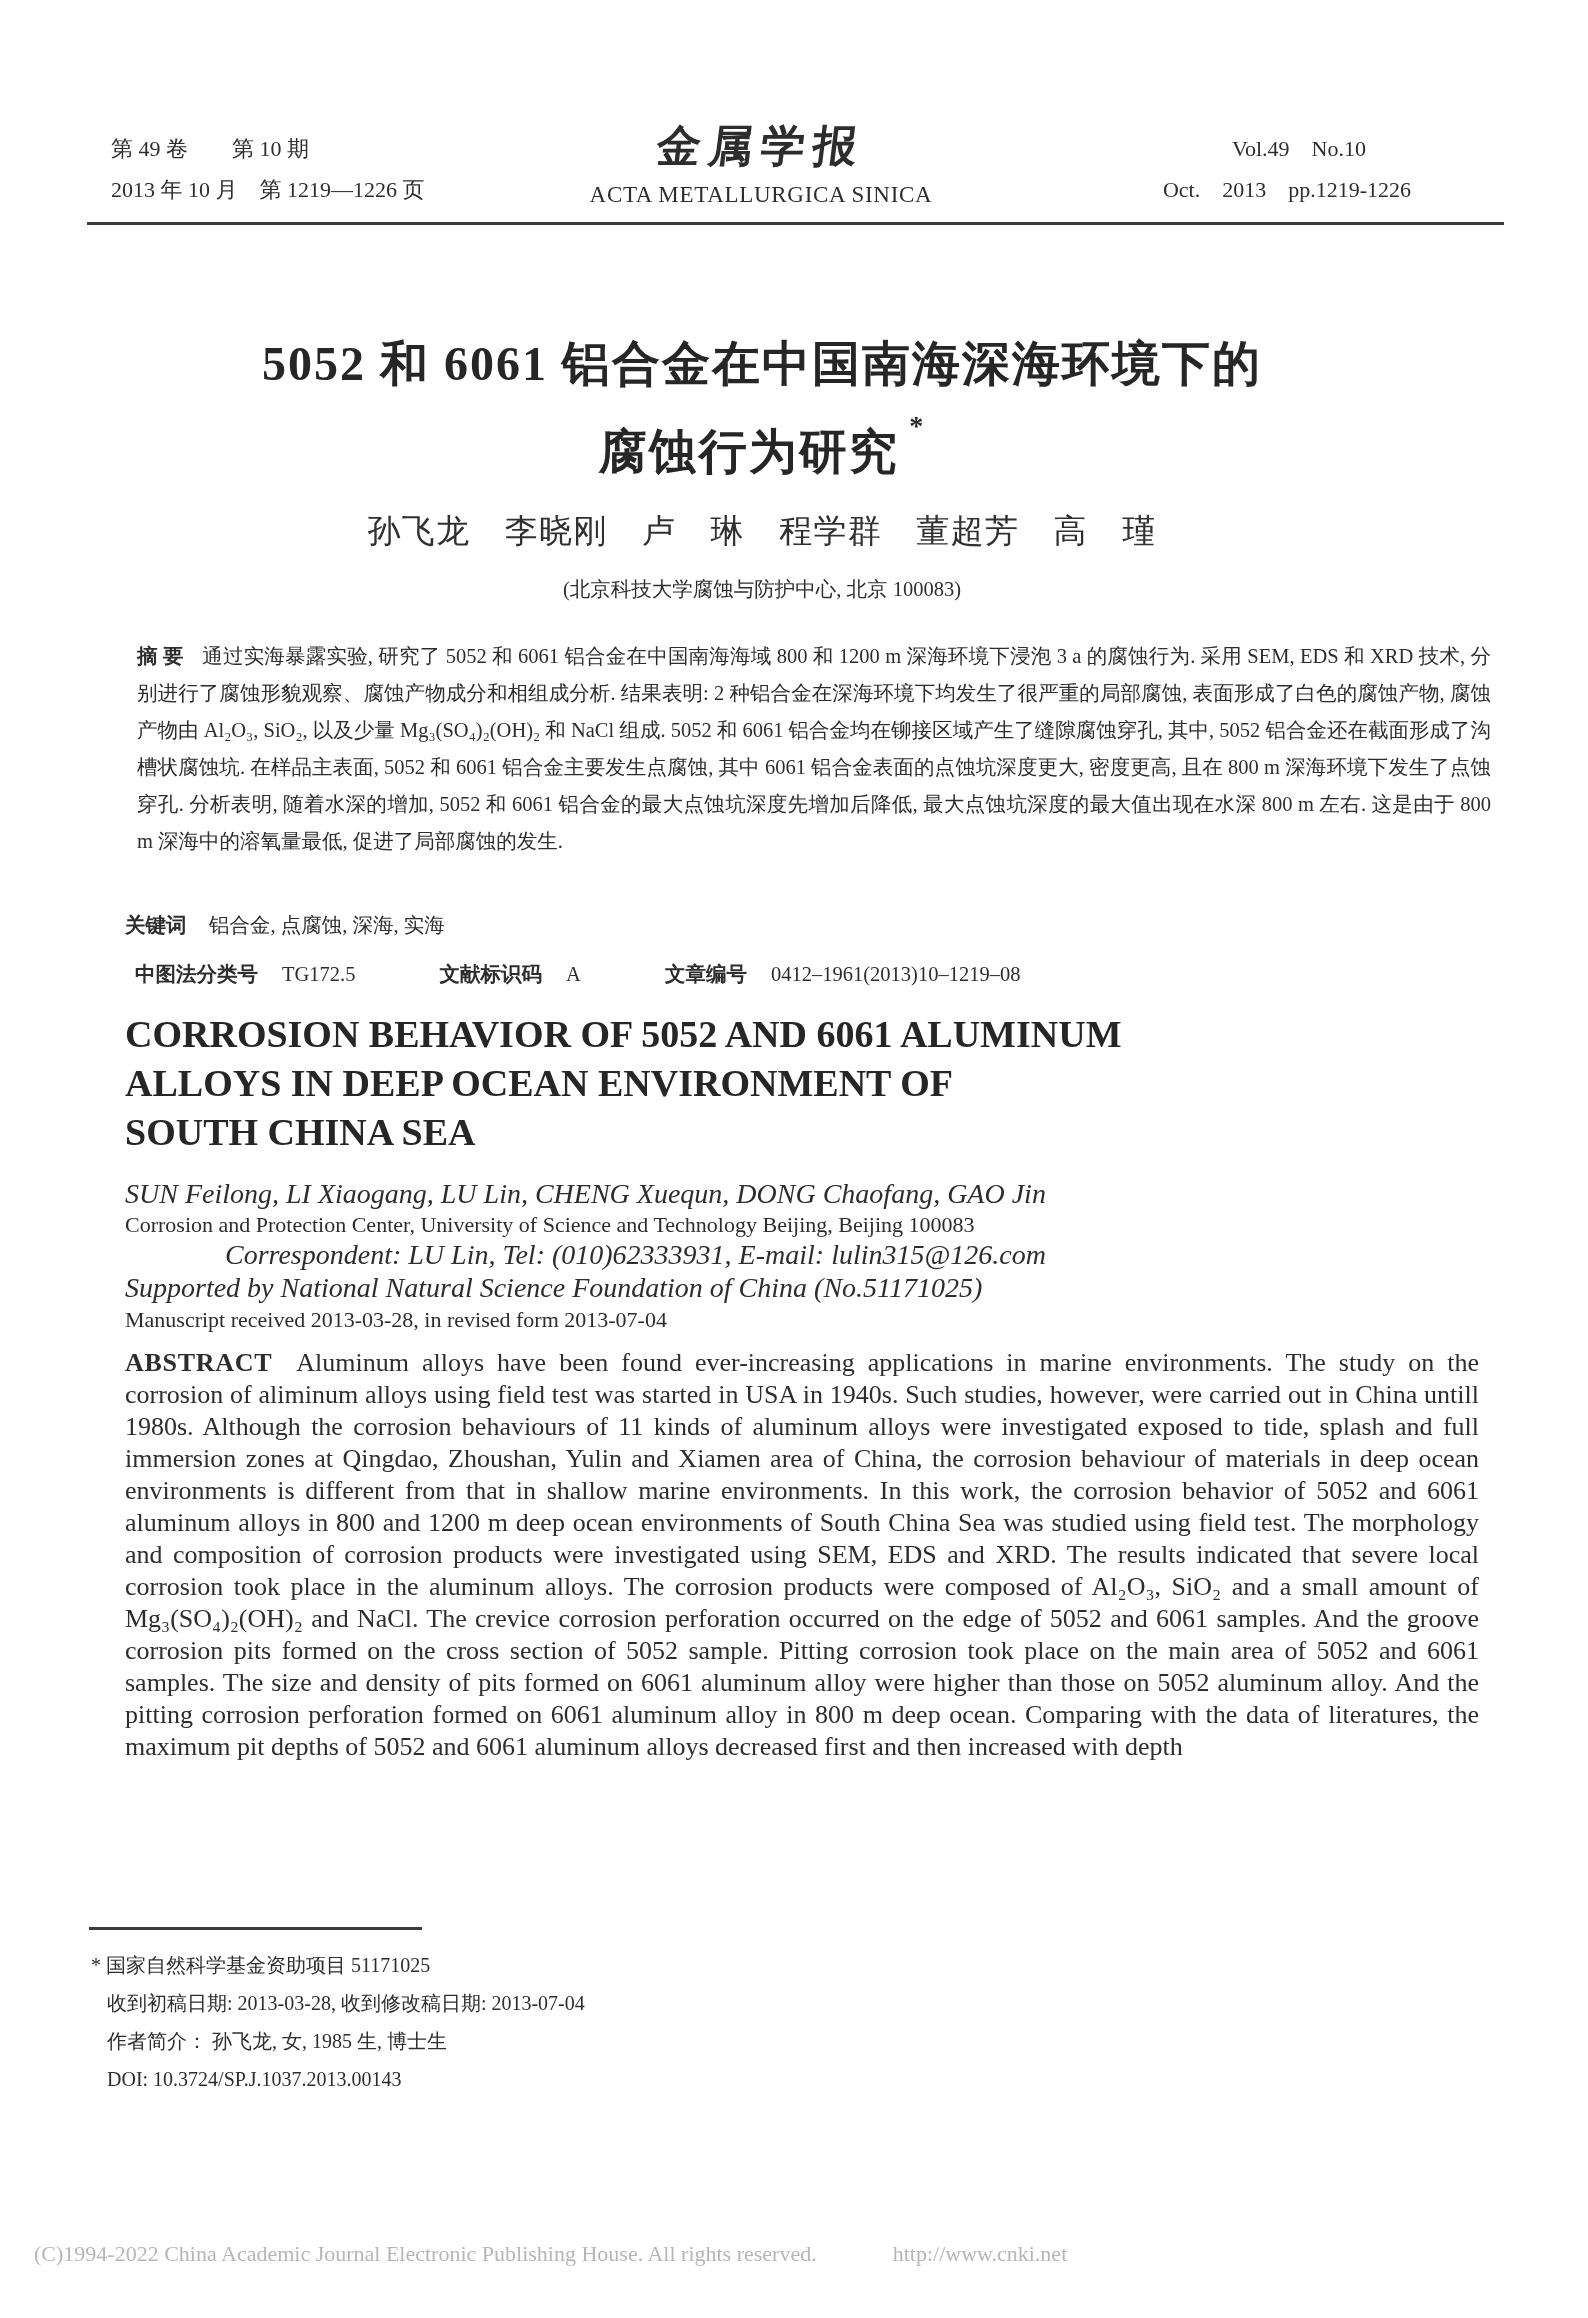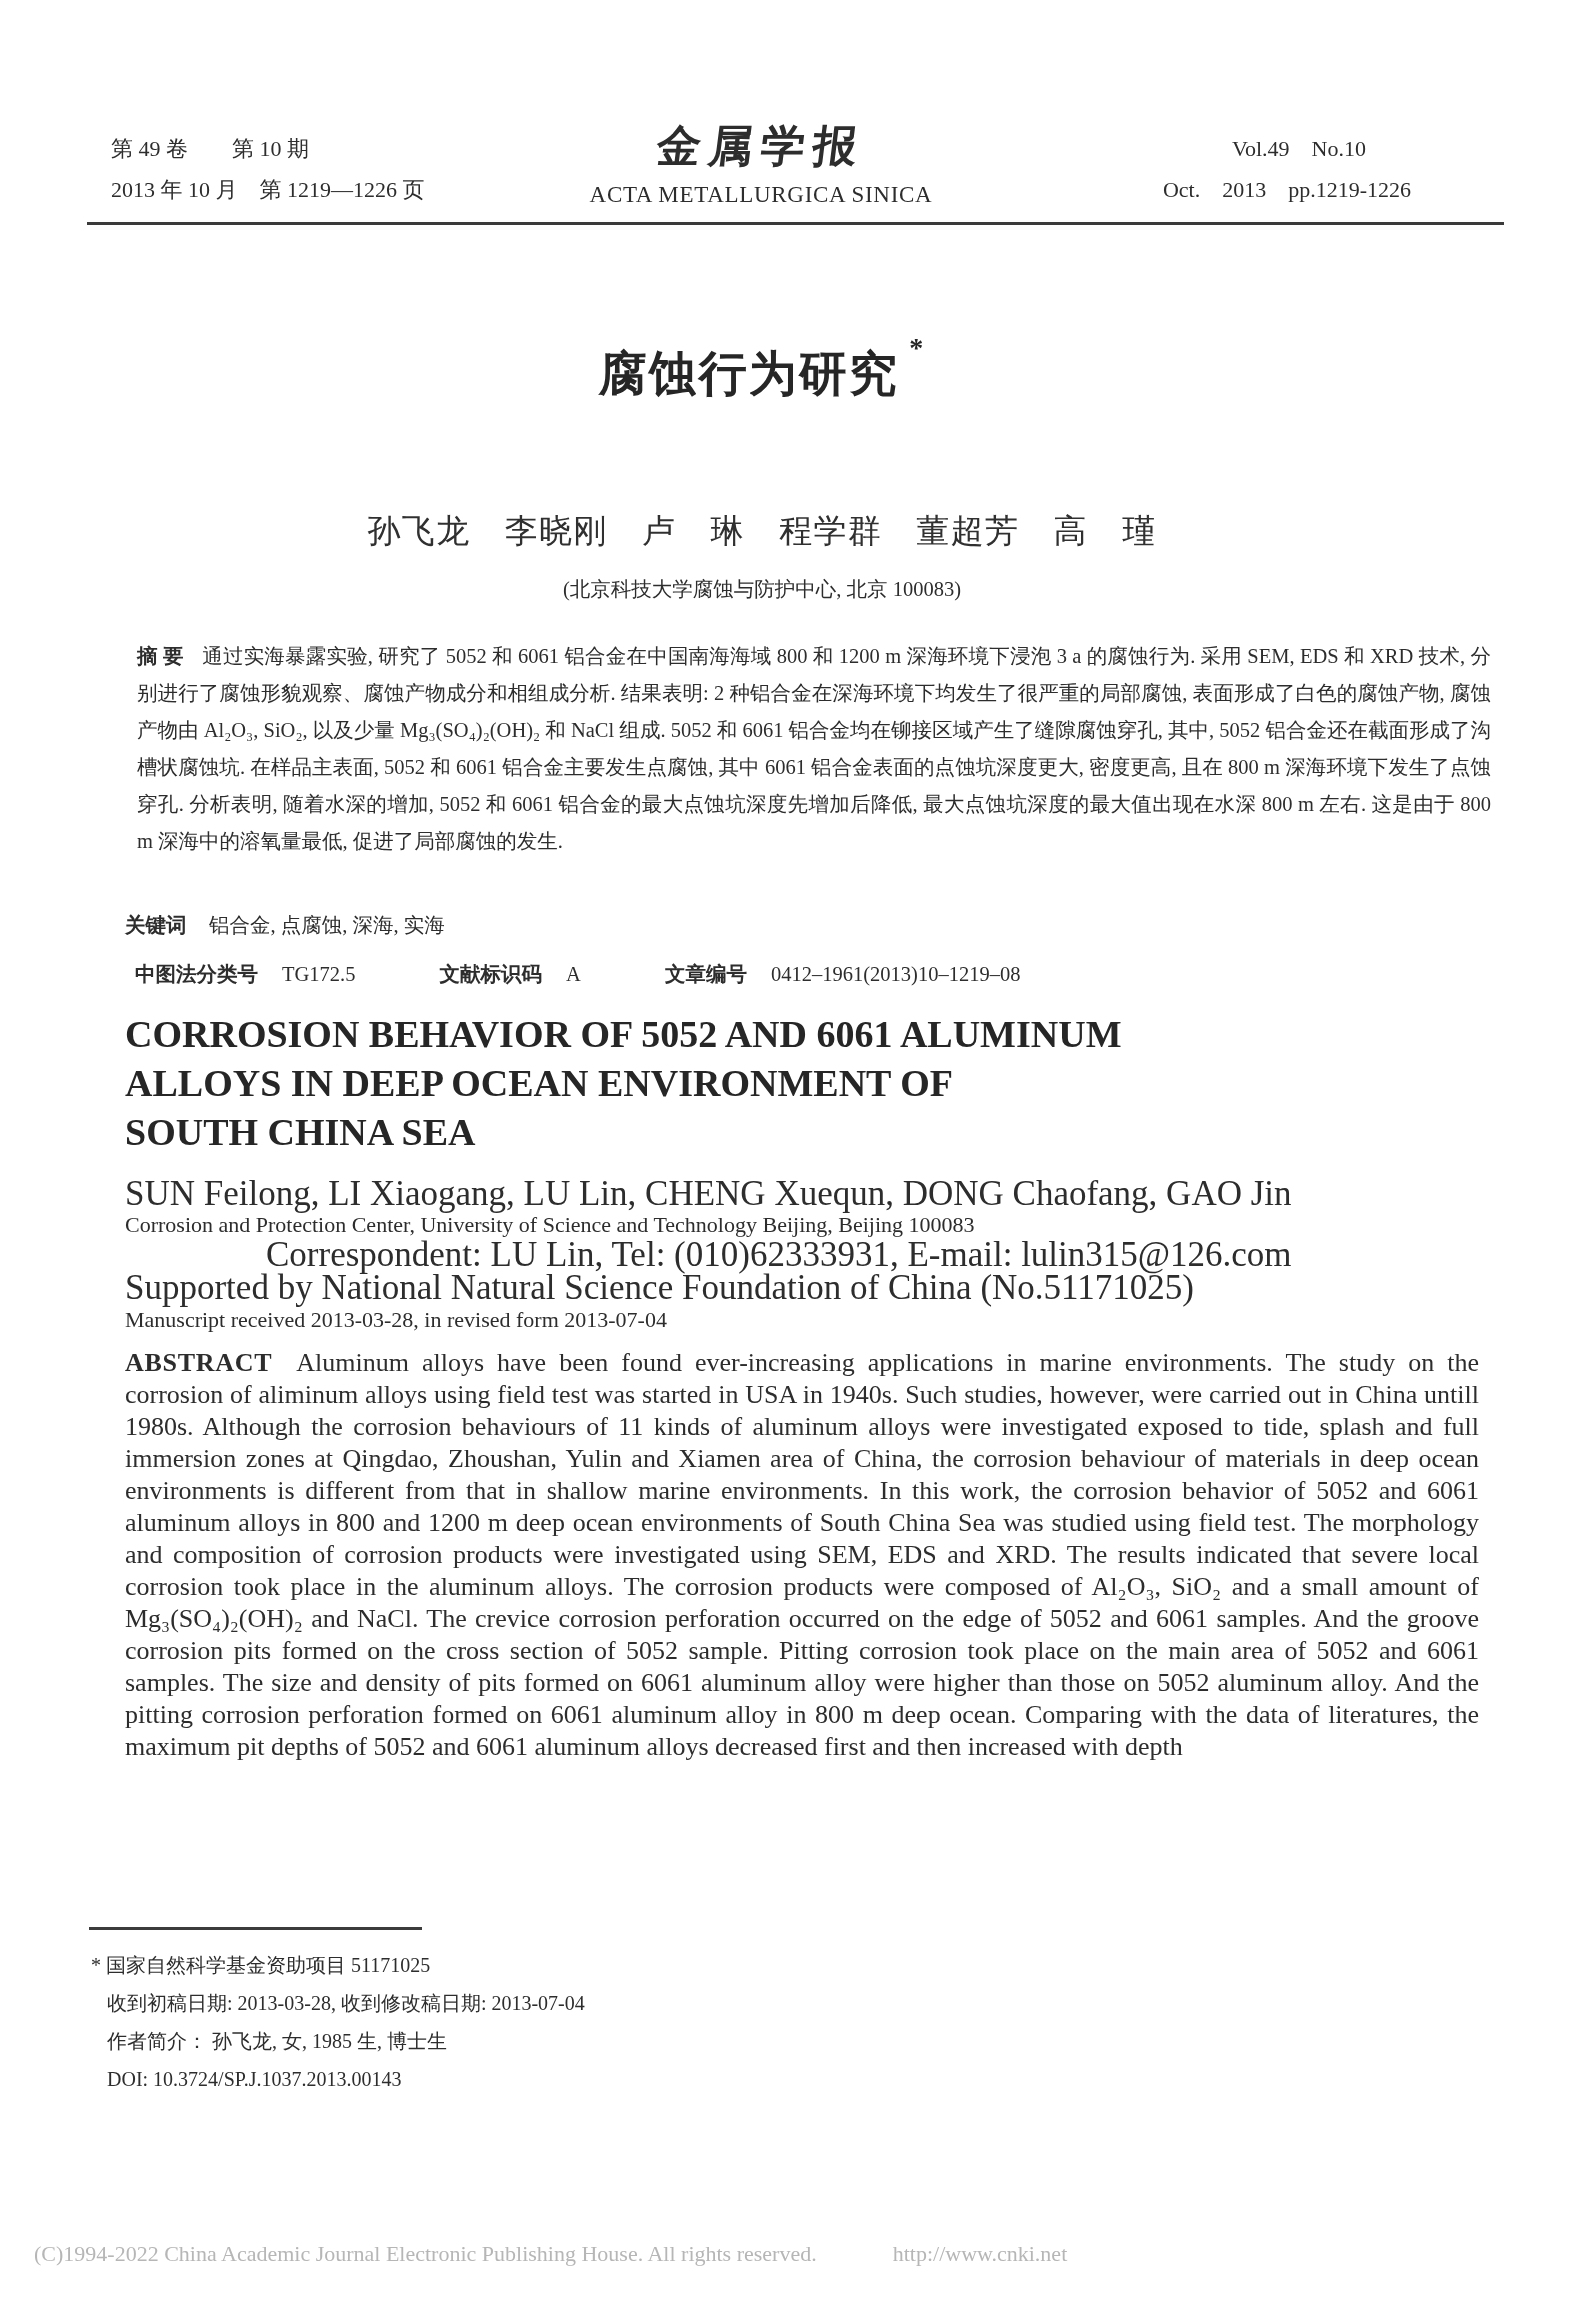--- a/index.html
+++ b/index.html
@@ -37,21 +37,21 @@
   .kw b { margin-right:22.4px; }
   .cls { position:absolute; top:950px; left:125px; font-size:20.5px; margin:10px; white-space:nowrap; }
   .cls b { margin-right:24px; }
   .cls .val { margin-right:79px; }
   .cls .val:last-child { margin-right:0; }
 
   
   .title-en { position:absolute; top:1010px; left:125px; margin:0;
               font-size:38px; font-weight:700; line-height:49px; color:#262626; }
   .meta-en { position:absolute; top:1178px; left:125px; }
-  .m-it { font-size:35px; }
+  .m-it { font-style:italic; font-size:28px; }
   .m-rm { font-size:22px; }
   .meta-en .l1 { line-height:32px; }
   .meta-en .l2 { line-height:29px; }
   .meta-en .l3 { line-height:32px;text-align:right; }
   .meta-en .l4 { line-height:34px; }
   .meta-en .l5 { line-height:30px; }
 
   
   .abs-en { position:absolute; top:1347px; left:125px; width:1354px; margin:0;
             font-size:26px; line-height:32px; text-align:justify; }
@@ -82,20 +82,21 @@
       <div class="journal-en">ACTA METALLURGICA SINICA</div>
     </div>
     <div class="hdr-right">
       <div class="indent">Vol.49　No.10</div>
       <div>Oct.　2013　pp.1219-1226</div>
     </div>
   </div>
   <div class="rule"></div>
 
   <h1 class="title-cn">
+    <div>5052 和 6061 铝合金在中国南海深海环境下的</div>
     <div><span>腐蚀行为研究</span><sup>*</sup></div>
   </h1>
 
   <div class="authors-cn">孙飞龙　李晓刚　卢　琳　程学群　董超芳　高　瑾</div>
   <div class="affil-cn">(北京科技大学腐蚀与防护中心, 北京 100083)</div>
 
   <p class="abs-cn"><b>摘 要</b><span>通过实海暴露实验, 研究了 5052 和 6061 铝合金在中国南海海域 800 和 1200 m 深海环境下浸泡 3 a 的腐蚀行为. 采用 SEM, EDS 和 XRD 技术, 分别进行了腐蚀形貌观察、腐蚀产物成分和相组成分析. 结果表明: 2 种铝合金在深海环境下均发生了很严重的局部腐蚀, 表面形成了白色的腐蚀产物, 腐蚀产物由 Al₂O₃, SiO₂, 以及少量 Mg₃(SO₄)₂(OH)₂ 和 NaCl 组成. 5052 和 6061 铝合金均在铆接区域产生了缝隙腐蚀穿孔, 其中, 5052 铝合金还在截面形成了沟槽状腐蚀坑. 在样品主表面, 5052 和 6061 铝合金主要发生点腐蚀, 其中 6061 铝合金表面的点蚀坑深度更大, 密度更高, 且在 800 m 深海环境下发生了点蚀穿孔. 分析表明, 随着水深的增加, 5052 和 6061 铝合金的最大点蚀坑深度先增加后降低, 最大点蚀坑深度的最大值出现在水深 800 m 左右. 这是由于 800 m 深海中的溶氧量最低, 促进了局部腐蚀的发生.</span></p>
 
   <p class="kw"><b>关键词</b><span>铝合金, 点腐蚀, 深海, 实海</span></p>
 

